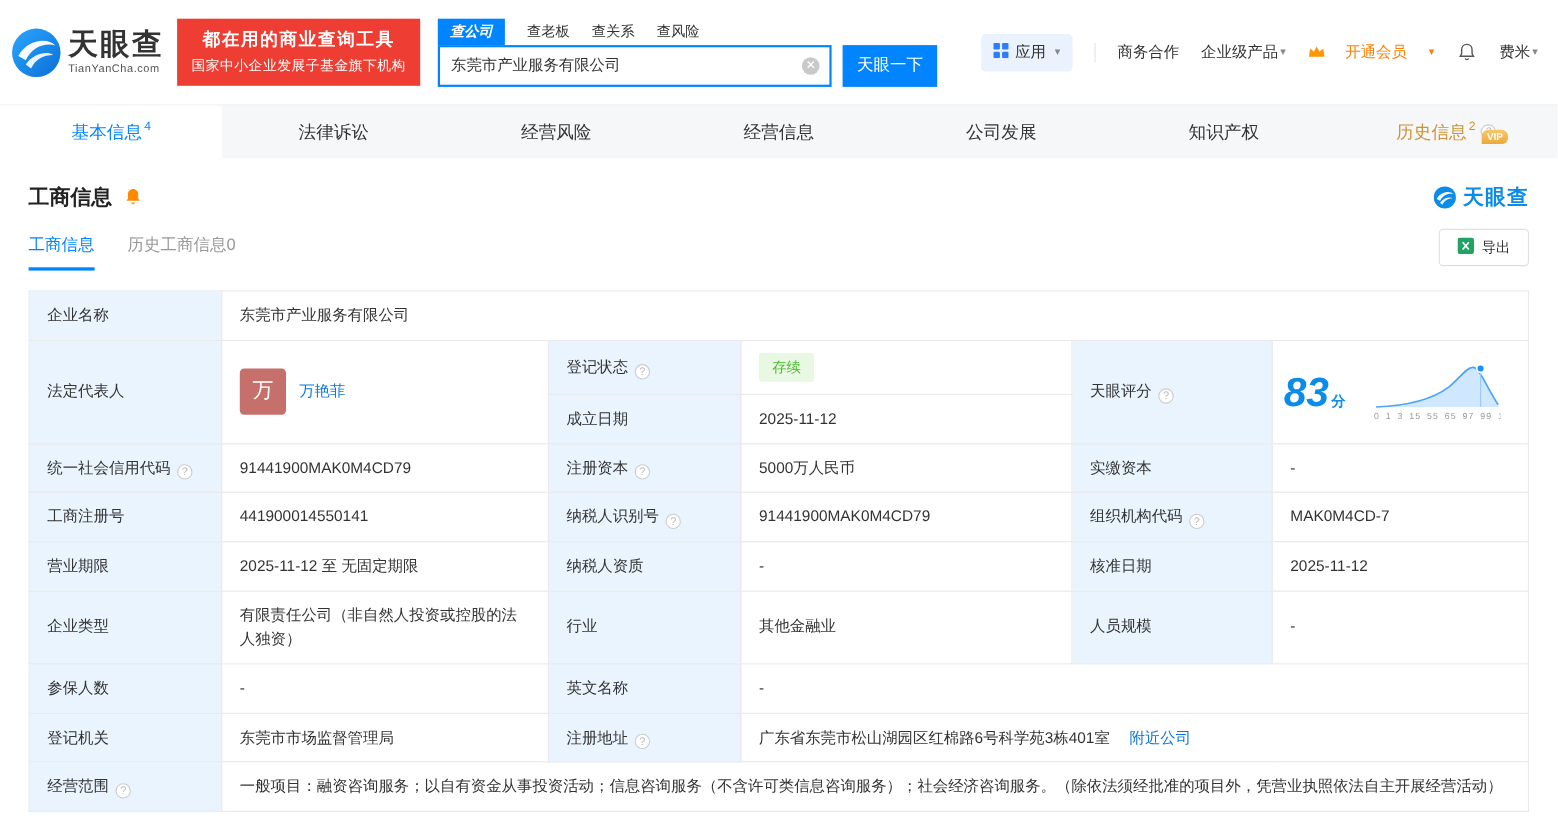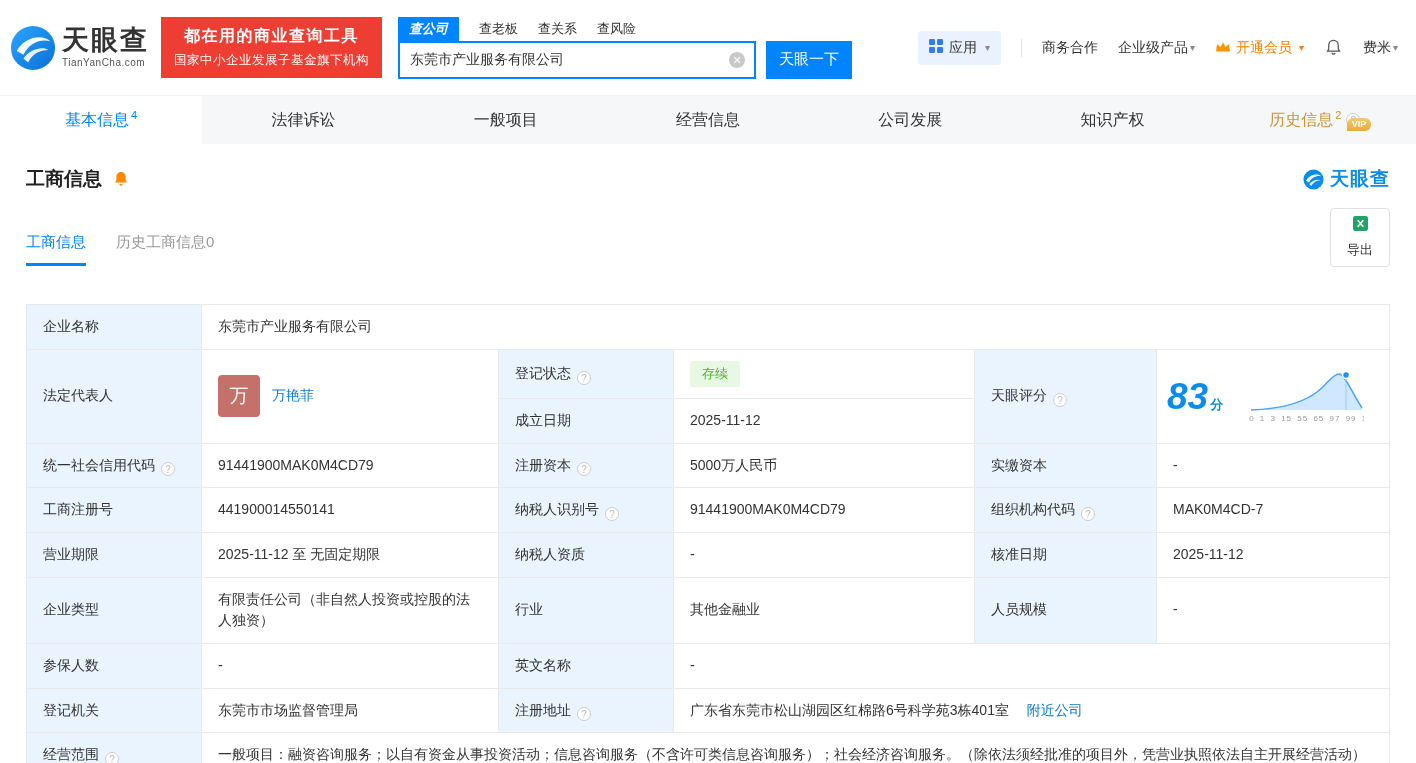--- a/index.html
+++ b/index.html
@@ -29,21 +29,21 @@
   .search-input-wrap{width:358px;height:38px;border:2px solid #0084ff;box-sizing:border-box;display:flex;align-items:center;background:#fff;}
   .search-input{border:none;outline:none;flex:1;font-size:14px;padding:0 10px;color:#333;font-family:inherit;background:transparent;}
   .clear-icon{width:16px;height:16px;border-radius:50%;background:#c9c9c9;color:#fff;font-size:11px;line-height:16px;text-align:center;margin-right:9px;cursor:pointer;flex:none;}
   .search-btn{width:86px;height:38px;background:#0084ff;color:#fff;font-size:15px;border:none;margin-left:10px;cursor:pointer;font-family:inherit;}
 
   .top-nav{display:flex;align-items:center;margin-left:auto;gap:20px;font-size:14px;color:#333;white-space:nowrap;}
   .app-chip{display:flex;align-items:center;gap:6px;background:#e9f2fd;padding:8px 11px;border-radius:4px;cursor:pointer;}
   .caret{font-size:10px;color:#888;margin-left:2px;}
   .divider{width:1px;height:18px;background:#e3e3e3;}
   .nav-link{display:flex;align-items:center;cursor:pointer;}
-  .vip-link{color:#ff8000;display:flex;align-items:center;gap:5px;cursor:pointer;}
+  .vip-link{color:#ff8000;display:flex;align-items:center;gap:18px;cursor:pointer;}
   .vip-link .caret{color:#ff8000;}
   .bell-btn{display:flex;align-items:center;cursor:pointer;}
 
   
   .nav-bar{display:flex;height:48px;background:#f6f7f9;border-top:1px solid #f0f0f0;}
   .nav-tab{flex:1;display:flex;align-items:center;justify-content:center;font-size:16px;color:#333;cursor:pointer;position:relative;}
   .nav-tab.active{background:#fff;color:#0084ff;font-weight:normal;}
   .nav-badge{font-size:11px;margin-left:2px;transform:translateY(-5px);display:inline-block;}
   .nav-tab.history{color:#cd9334;}
   .vip-tag{position:absolute;top:22px;left:calc(50% + 32px);background:linear-gradient(180deg,#f6c96a,#eaa93c);color:#fff;font-size:9px;font-weight:bold;padding:1px 5px;border-radius:6px 6px 6px 0;line-height:1.2;}
@@ -54,21 +54,21 @@
   .section{padding:22px 26px 0;}
   .section-header{display:flex;align-items:center;}
   .section-title{font-size:19px;font-weight:bold;color:#222;}
   .bell-badge{margin-left:10px;display:flex;align-items:center;}
   .watermark{margin-left:auto;display:flex;align-items:center;gap:6px;}
   .watermark-text{color:#0b8ce8;font-size:19px;font-weight:bold;letter-spacing:1px;}
 
   .subtab-row{display:flex;align-items:center;margin-top:16px;}
   .subtab{font-size:15px;color:#999;margin-right:30px;padding-bottom:11px;cursor:pointer;border-bottom:3px solid transparent;}
   .subtab.active{color:#0084ff;font-weight:500;border-bottom-color:#0084ff;}
-  .export-btn{margin-left:auto;display:flex;align-items:center;gap:7px;border:1px solid #e0e0e0;border-radius:4px;background:#fff;padding:7px 16px;font-size:13px;color:#333;cursor:pointer;margin-bottom:23px;font-family:inherit;flex-direction:column;}
+  .export-btn{margin-left:auto;display:flex;align-items:center;gap:7px;border:1px solid #e0e0e0;border-radius:4px;background:#fff;padding:7px 16px;font-size:13px;color:#333;cursor:pointer;margin-bottom:8px;font-family:inherit;}
 
   
   table.info{width:100%;border-collapse:collapse;table-layout:fixed;margin-top:14px;font-size:14px;}
   .info td{border:1px solid #e9e9e9;padding:11px 16px;vertical-align:middle;line-height:1.55;word-break:break-all;}
   .info td.lbl{background:#e9f4fe;color:#333;}
   .lbl-inner{display:flex;align-items:flex-end;gap:6px;}
   .rep-cell{display:flex;align-items:center;}
   .avatar{width:42px;height:42px;border-radius:4px;background:#c5706a;color:#fff;font-size:19px;display:flex;align-items:center;justify-content:center;flex:none;}
   .rep-name{color:#0b77d6;margin-left:12px;cursor:pointer;}
   .status-badge{display:inline-block;background:#e9f8e3;color:#49bb2a;padding:3px 12px;border-radius:2px;font-size:13px;}
@@ -171,21 +171,21 @@
 
   <div class="nav-bar">
     <div class="nav-tab active">
       <span>基本信息</span>
         <span class="nav-badge">4</span>
     </div>
     <div class="nav-tab">
       <span>法律诉讼</span>
     </div>
     <div class="nav-tab">
-      <span>一般项目</span>
+      <span>经营风险</span>
     </div>
     <div class="nav-tab">
       <span>经营信息</span>
     </div>
     <div class="nav-tab">
       <span>公司发展</span>
     </div>
     <div class="nav-tab">
       <span>知识产权</span>
     </div>

